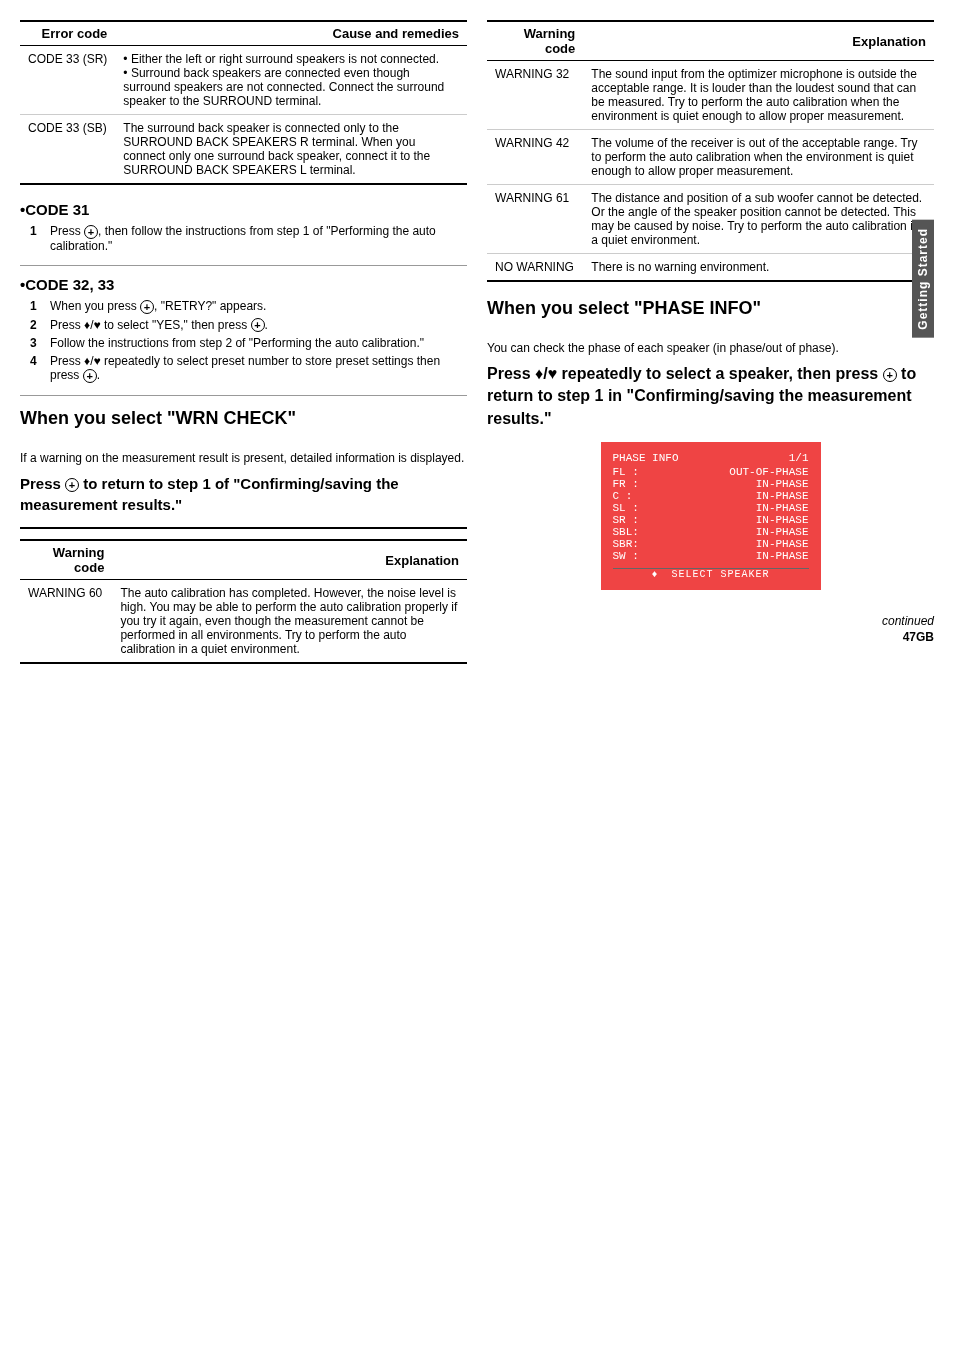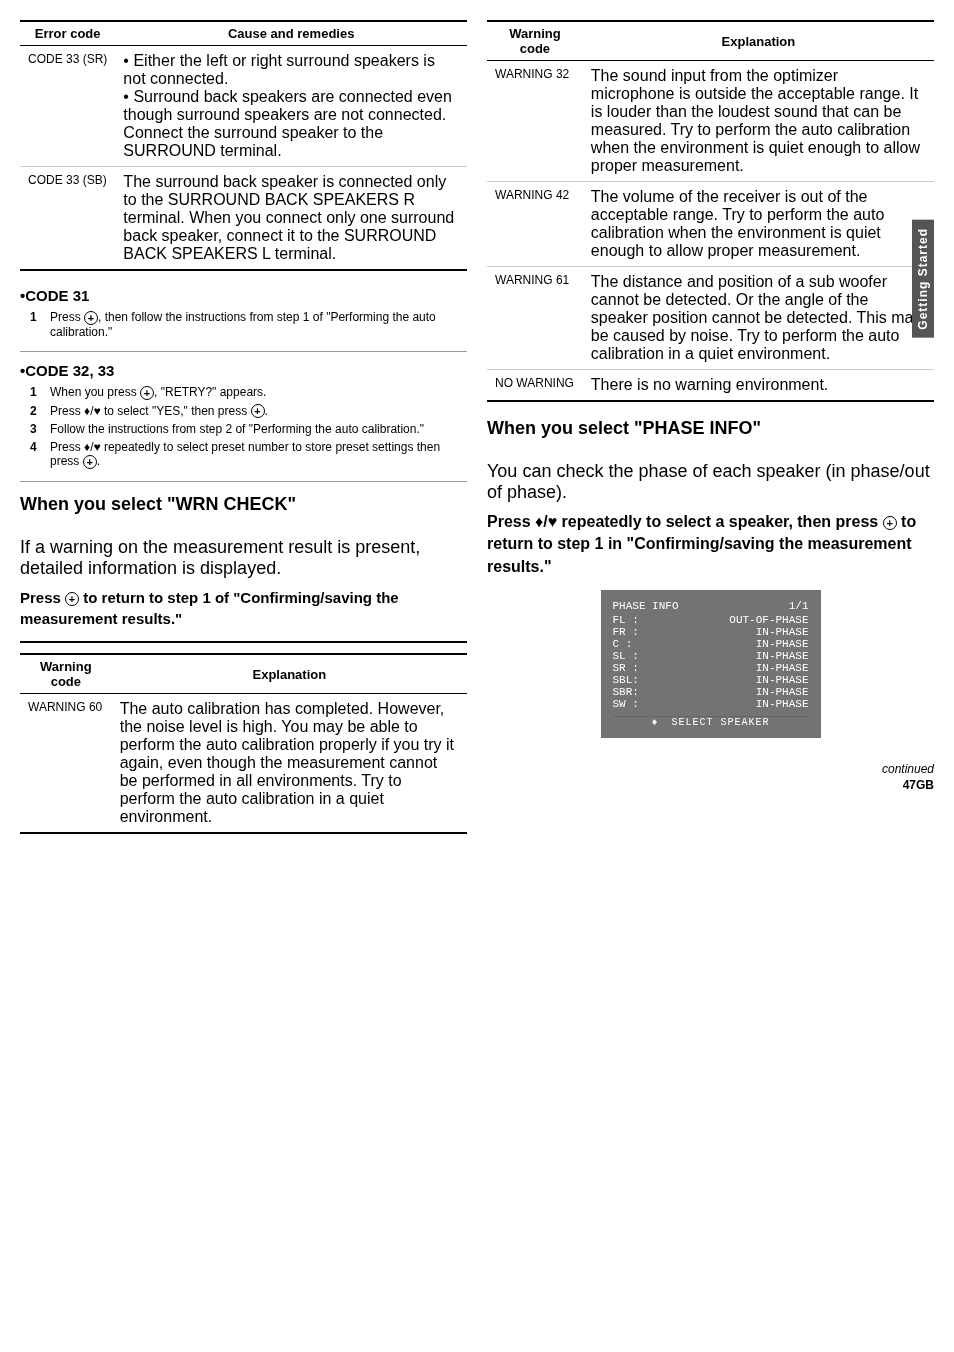--- a/index.html
+++ b/index.html
@@ -44,31 +44,31 @@
     }
 
     
     table {
       width: 100%;
       border-collapse: collapse;
       margin-bottom: 16px;
     }
     th {
       font-weight: bold;
-      text-align: center;
+      text-align: right;
       border-top: 2px solid #000;
       border-bottom: 1px solid #000;
       padding: 4px 8px;
       font-size: 13px;
     }
     td {
       padding: 6px 8px;
       vertical-align: top;
       border-bottom: 1px solid #ccc;
-      font-size: 16px;
+      font-size: 12px;
     }
     td:first-child {
       white-space: nowrap;
       font-size: 12px;
     }
     .table-bottom-border {
       border-bottom: 2px solid #000;
     }
 
     
@@ -108,40 +108,40 @@
     }
 
     
     .section-heading {
       font-size: 18px;
       font-weight: bold;
       margin-bottom: 6px;
       margin-top: 12px;
     }
     .section-subtext {
-      font-size: 18px;
+      font-size: 12px;
       margin-bottom: 8px;
       margin-top: 22px;
     }
     .press-instruction {
       font-size: 15px;
       font-weight: bold;
       margin-bottom: 12px;
       line-height: 1.4;
     }
     .press-instruction-large {
       font-size: 16px;
       font-weight: bold;
       margin-bottom: 12px;
       line-height: 1.4;
     }
 
     
     .phase-display {
-      background: #737373;
+      background: #ef4444;
       color: #fff;
       font-family: 'Courier New', monospace;
       font-size: 11px;
       padding: 10px 12px;
       width: 220px;
       margin: 10px auto;
     }
     .phase-display .phase-header {
       display: flex;
       justify-content: space-between;

